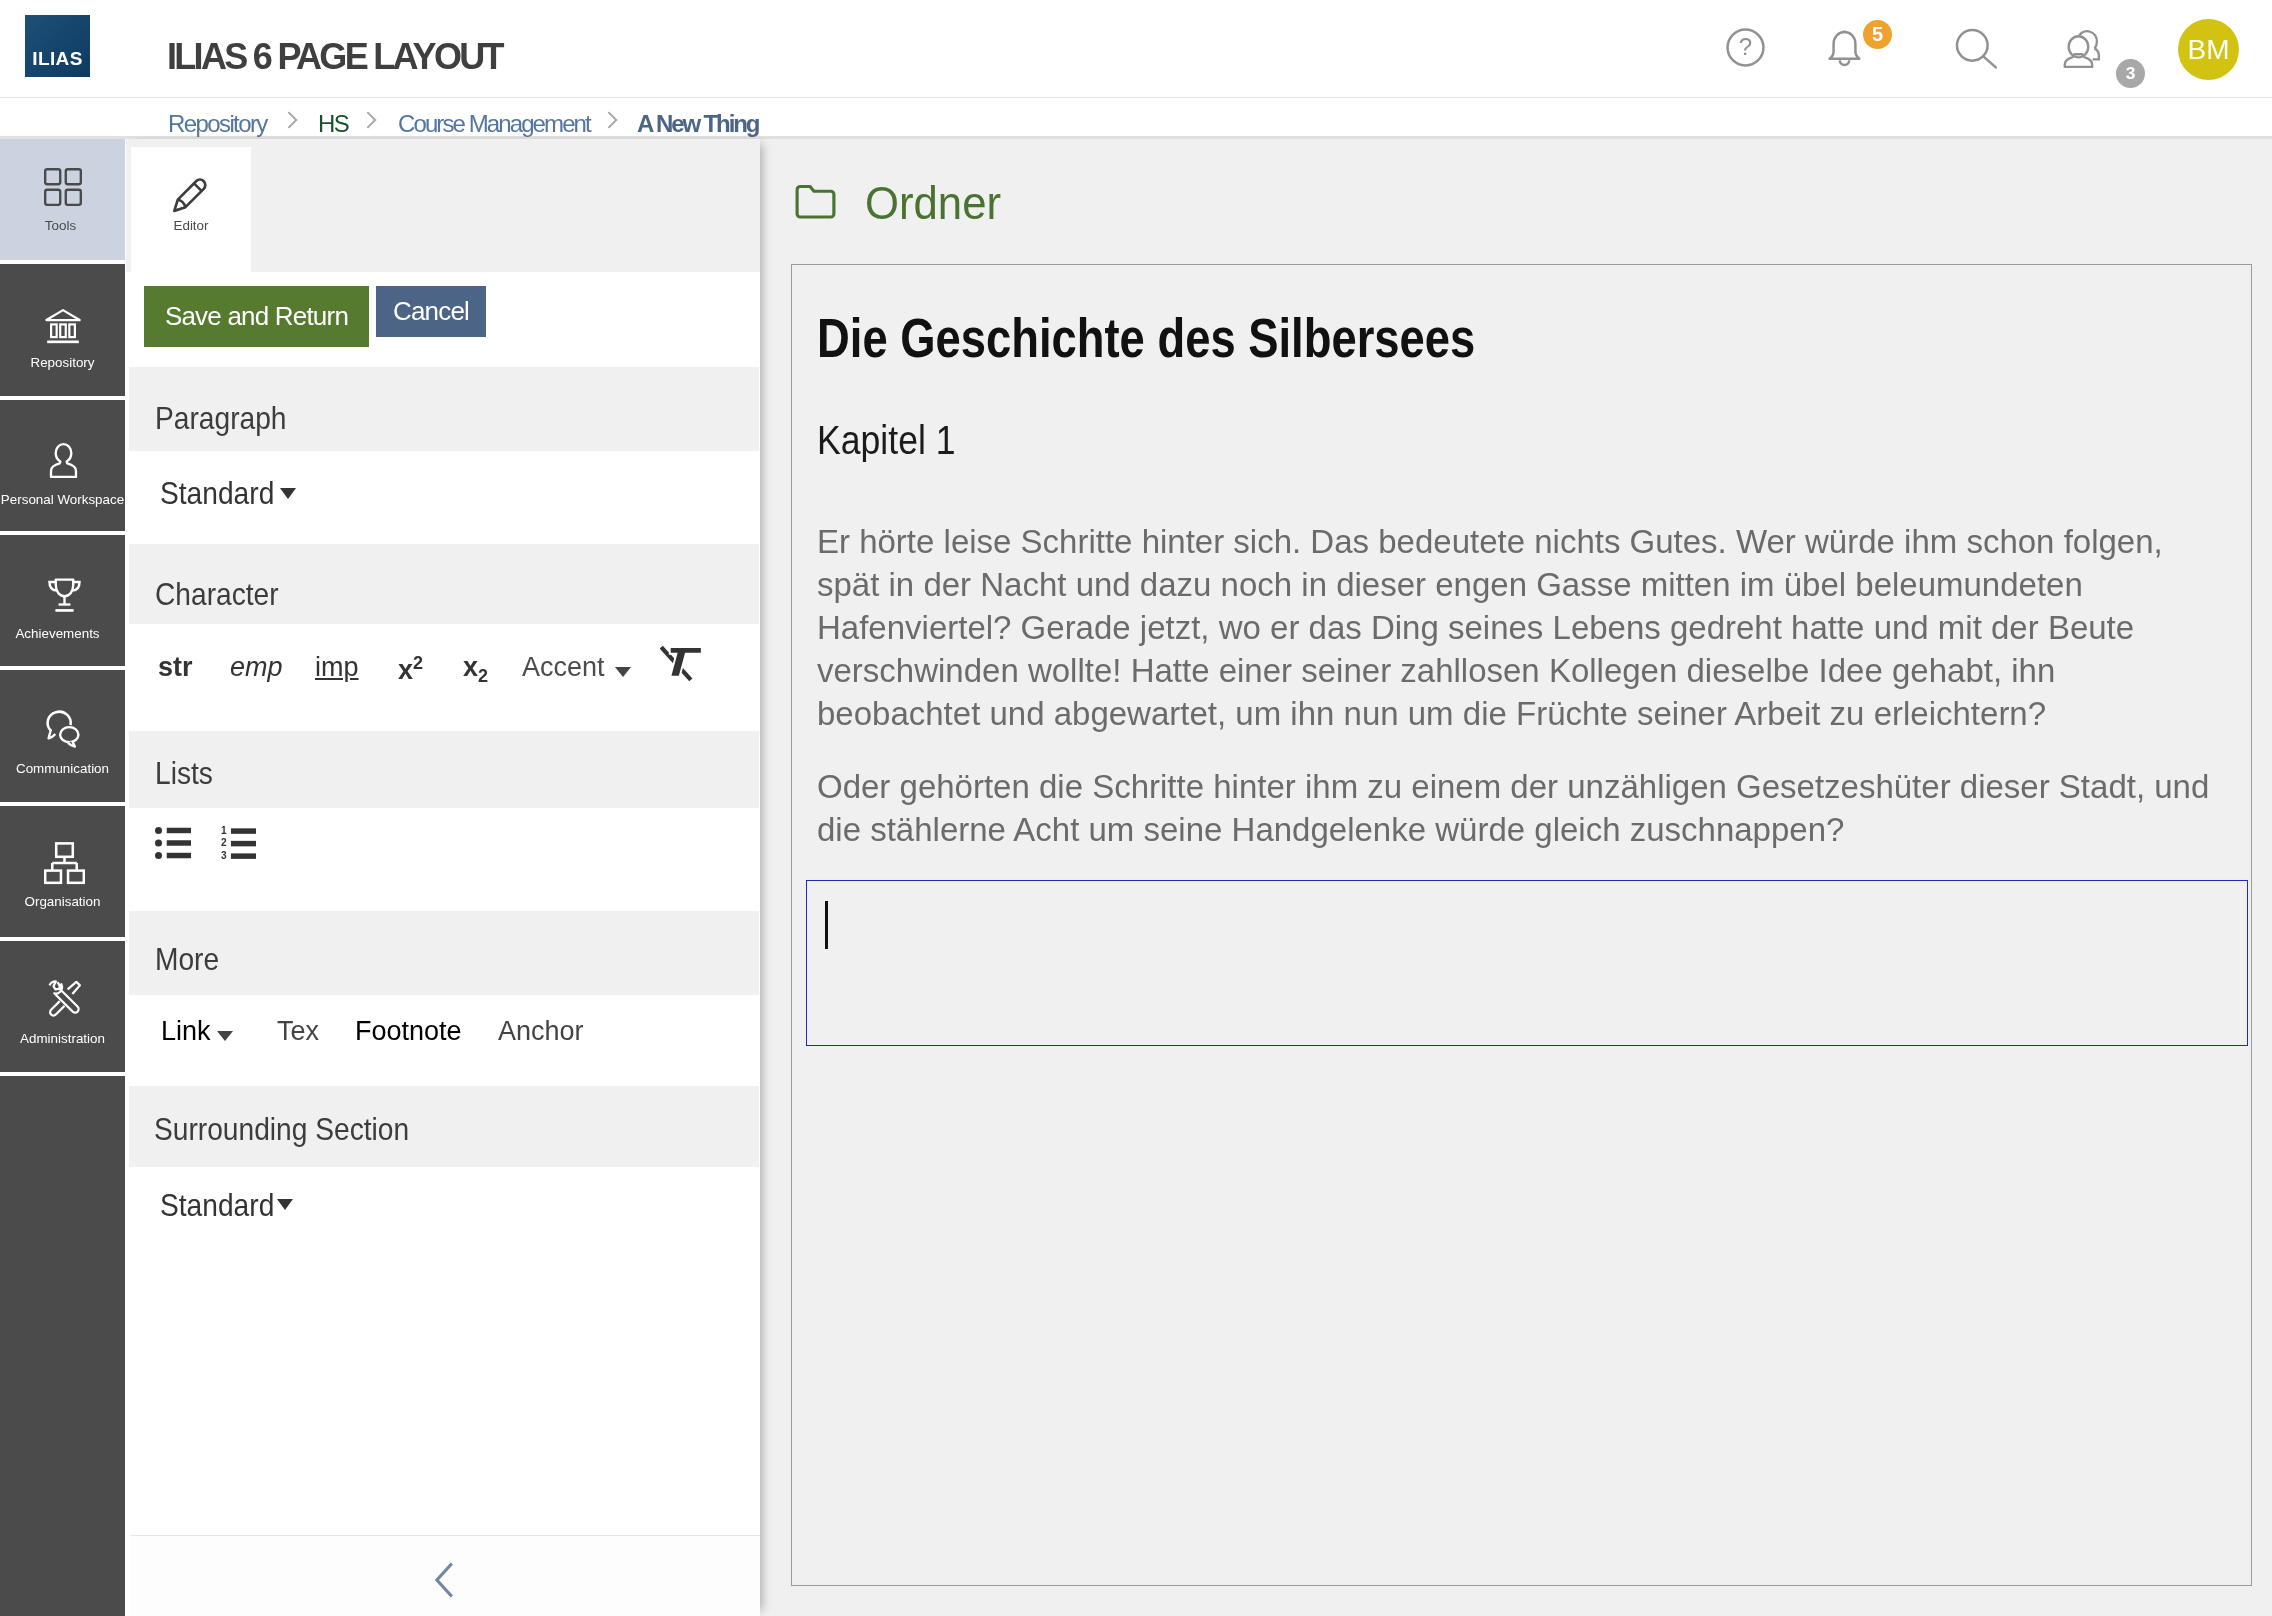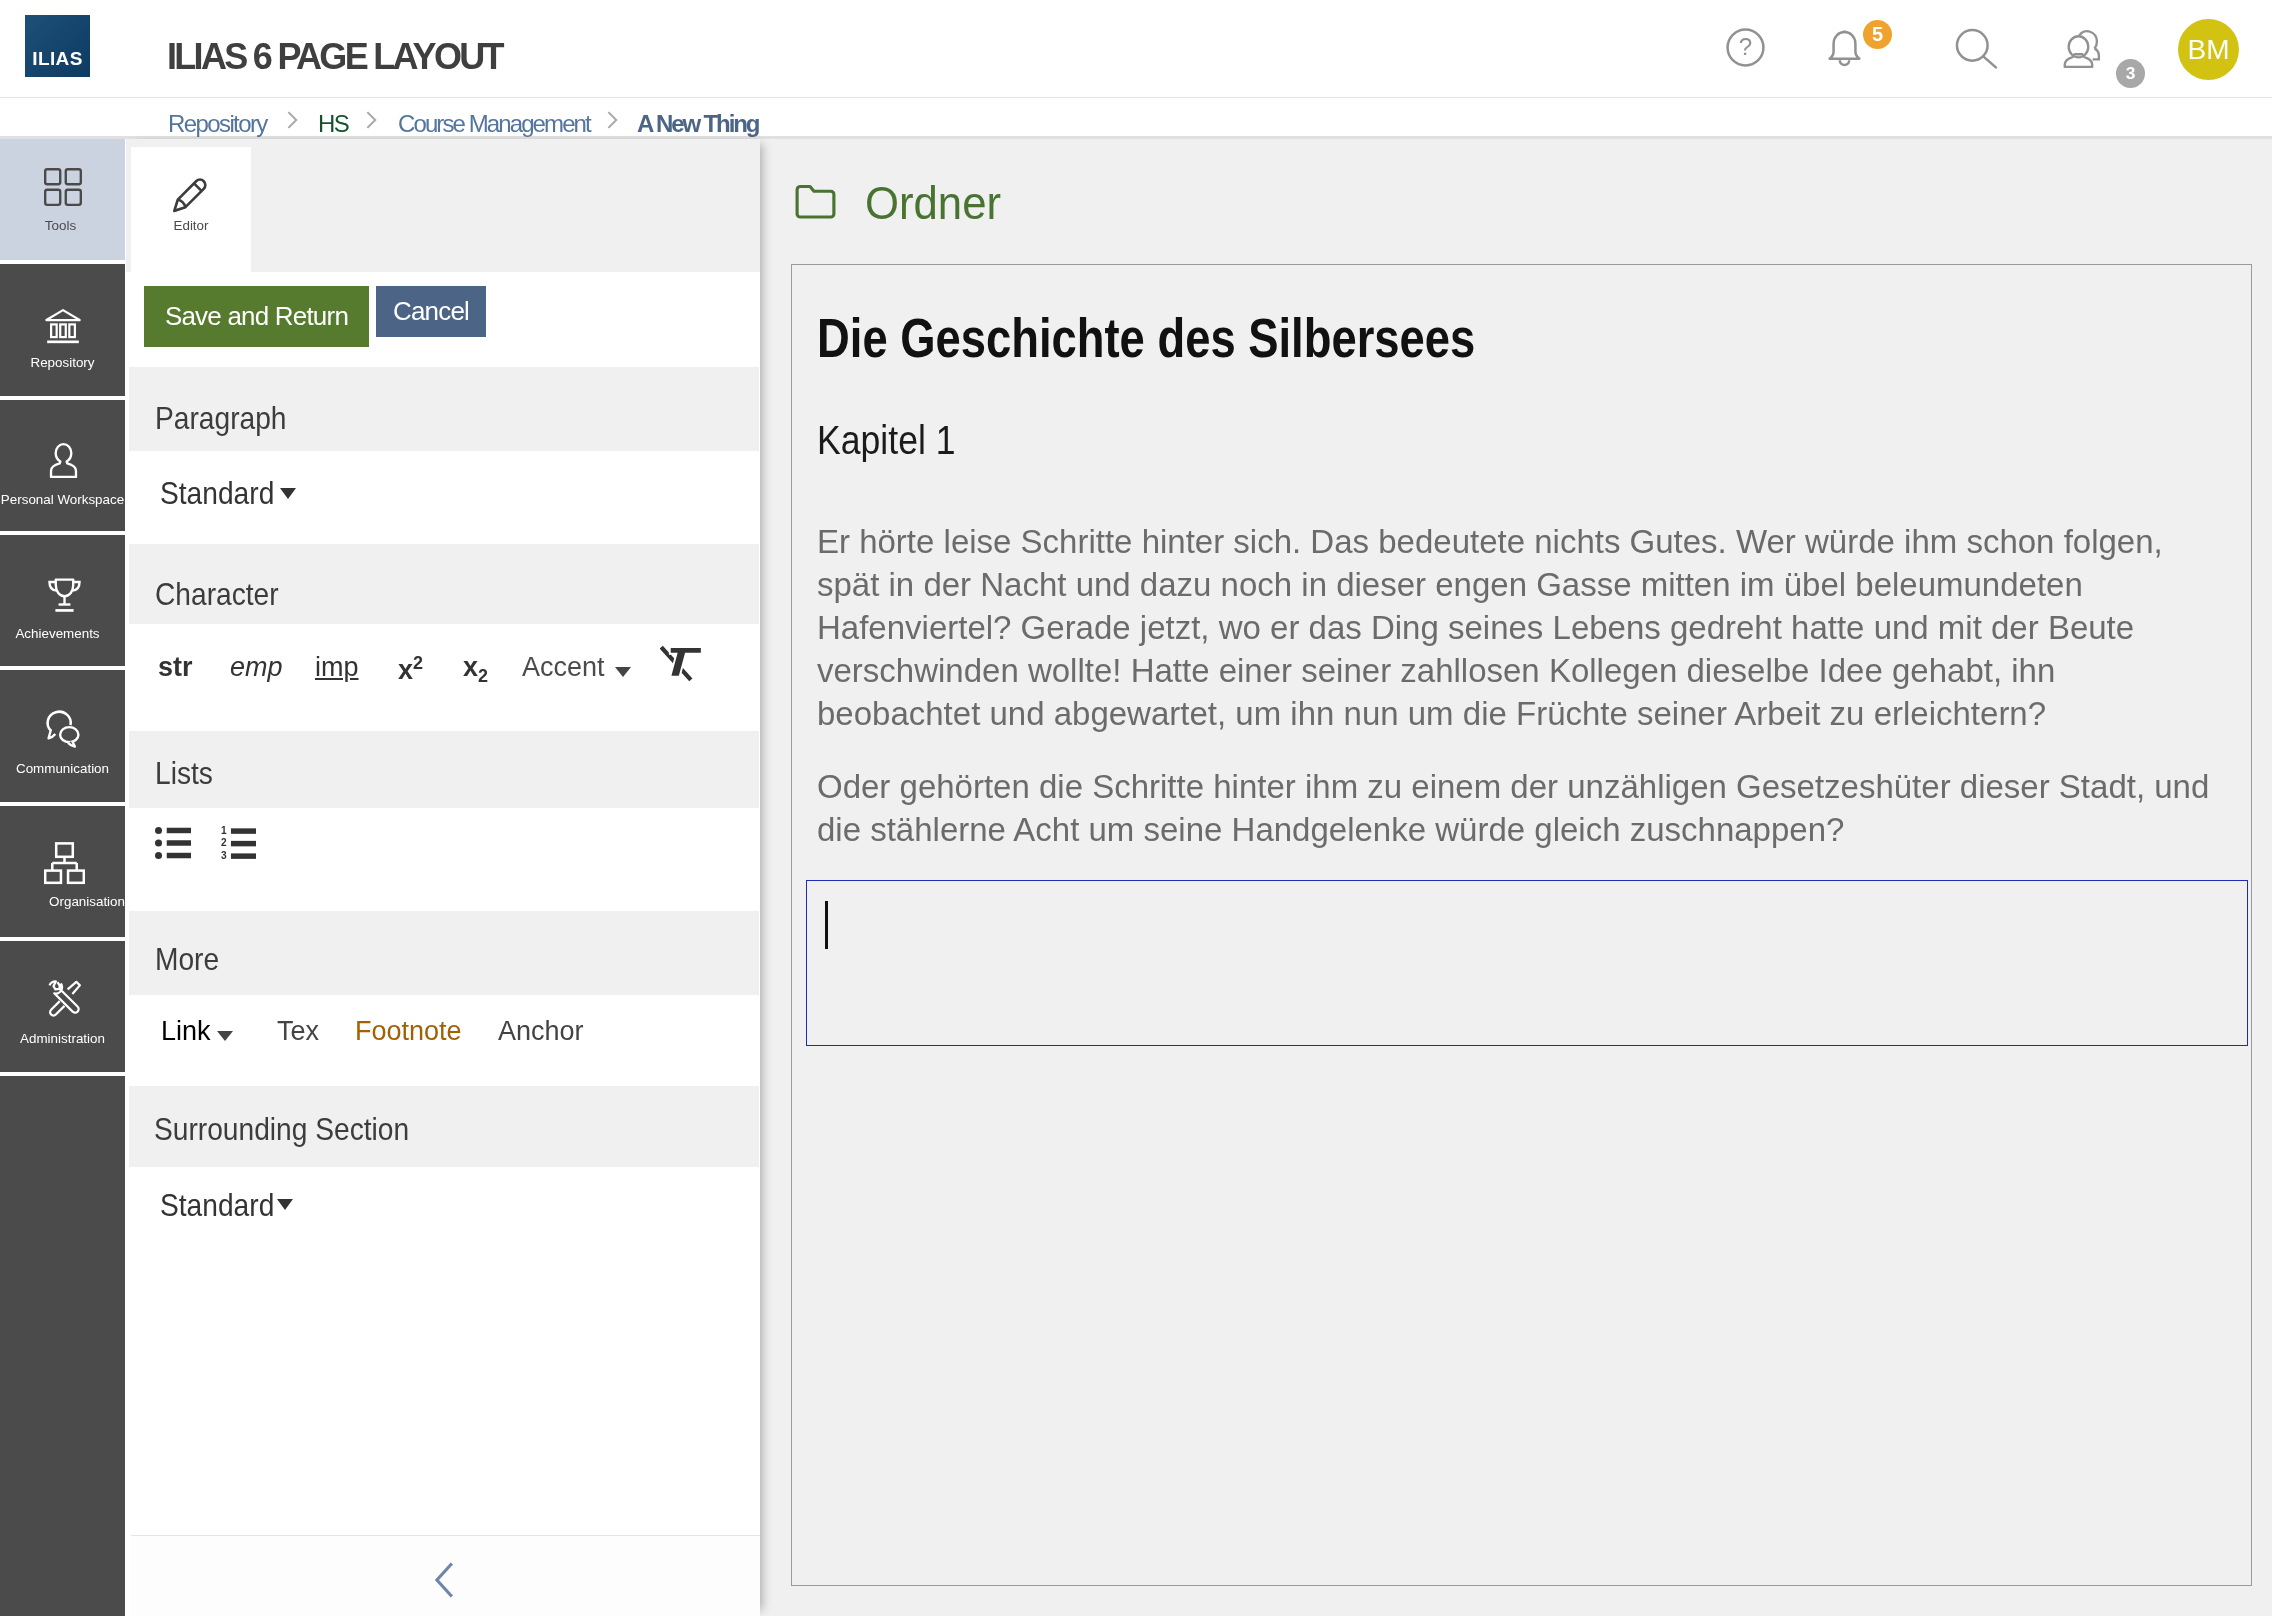--- a/index.html
+++ b/index.html
@@ -103,21 +103,21 @@
 <ellipse cx="33" cy="33.5" rx="11.5" ry="9.5" fill="#4b4b4b" stroke="#fff" stroke-width="3"></ellipse>
 <path d="M36.5 41 L40 48.5 C36.5 47.8 33.5 46 31.5 43.8" fill="#4b4b4b" stroke="#fff" stroke-width="3" stroke-linejoin="round"></path>
 </svg></div>
 <div class="txt" style="left:0;top:762px;width:125px;text-align:center;font-size:13.4px;color:#fff;">Communication</div>
 <div id="sb-org" class="abs" style="left:44px;top:842px;"><svg width="41" height="43" viewBox="0 0 52 54" fill="none">
 <rect x="15.5" y="1.5" width="21" height="17" stroke="#fff" stroke-width="3.2"></rect>
 <path d="M26 18.5 V26.5 M10.5 26.5 H41.5 M10.5 26.5 V36 M41.5 26.5 V36" stroke="#fff" stroke-width="3.2"></path>
 <rect x="1.5" y="36" width="20" height="15.5" stroke="#fff" stroke-width="3.2"></rect>
 <rect x="30.5" y="36" width="20" height="15.5" stroke="#fff" stroke-width="3.2"></rect>
 </svg></div>
-<div class="txt" style="left:0;top:895px;width:125px;text-align:right;font-size:13.4px;color:#fff;">Organisation</div>
+<div class="txt" style="left:0;top:895px;width:125px;text-align:center;font-size:13.4px;color:#fff;">Organisation</div>
 <div id="sb-adm" class="abs" style="left:44px;top:979px;"><svg width="41" height="38" viewBox="0 0 52 48" fill="none">
 <path d="M7 8 a8.5 8.5 0 0 1 8-5 l-3 6 2.5 4 4.5-0.5 3-6 a8.5 8.5 0 0 1-1.5 9.5 c-2 2-5 3-7.5 2 L36 41 a4.5 4.5 0 1 0 6.5-6.2 L19.5 12 c1-3-0.5-6-2.5-8" stroke="#fff" stroke-width="2.8" stroke-linejoin="round"></path>
 <path d="M30 13 L41 3.5 45.5 8 36 19" stroke="#fff" stroke-width="2.8" stroke-linejoin="round"></path>
 <path d="M20 28 L9 39 a4.2 4.2 0 1 0 6 6 L26 34" stroke="#fff" stroke-width="2.8" stroke-linejoin="round"></path>
 </svg></div>
 <div class="txt" style="left:0;top:1032px;width:125px;text-align:center;font-size:13.4px;color:#fff;">Administration</div>
 
 <div class="abs" style="left:126px;top:139px;width:634px;height:1477px;background:#fff;box-shadow:6.3px 0 9.5px -4.7px rgba(0,0,0,0.3);"></div>
 <div class="abs" style="left:126px;top:139px;width:634px;height:133px;background:#f0f0f0;"></div>
 <div class="abs" style="left:131px;top:272px;width:629px;height:1264px;background:#fff;"></div>
@@ -169,21 +169,21 @@
 <rect x="14" y="20" width="32" height="7" fill="#333"></rect>
 <text x="5" y="43" font-size="13" font-weight="bold" fill="#333" text-anchor="middle" font-family="Liberation Sans">3</text>
 <rect x="14" y="36" width="32" height="7" fill="#333"></rect>
 </svg></div>
 
 <div class="abs" style="left:129px;top:911px;width:630px;height:84px;background:#f0f0f0;"></div>
 <div class="txt" style="left:155px;top:943px;font-size:32px;color:#3c3c3c;transform:scaleX(0.88);transform-origin:left;">More</div>
 <div class="txt" style="left:161px;top:1018px;font-size:27px;color:#000000;">Link</div>
 <div class="abs" style="left:217px;top:1031px;width:0;height:0;border-left:8px solid transparent;border-right:8px solid transparent;border-top:10.3px solid #444;"></div>
 <div class="txt" style="left:277px;top:1018px;font-size:27px;color:#444;">Tex</div>
-<div class="txt" style="left:355px;top:1018px;font-size:27px;color:#a16207;">Footnote</div>
+<div class="txt" style="left:355px;top:1018px;font-size:27px;color:#000000;">Footnote</div>
 <div class="txt" style="left:498px;top:1018px;font-size:27px;color:#444;">Anchor</div>
 
 <div class="abs" style="left:129px;top:1086px;width:630px;height:81px;background:#f0f0f0;"></div>
 <div class="txt" style="left:154px;top:1113px;font-size:32px;color:#3c3c3c;transform:scaleX(0.88);transform-origin:left;">Surrounding Section</div>
 <div class="txt" style="left:160px;top:1189px;font-size:32px;color:#333;transform:scaleX(0.88);transform-origin:left;">Standard</div>
 <div class="abs" style="left:277px;top:1199px;width:0;height:0;border-left:8.7px solid transparent;border-right:8.7px solid transparent;border-top:11px solid #333;"></div>
 
 <div class="abs" style="left:131px;top:1535px;width:629px;height:1.6px;background:#e6e6e6;"></div>
 <div class="abs" style="left:131px;top:1536px;width:629px;height:80px;background:#fdfdfd;"></div>
 <div id="icon-collapse" class="abs" style="left:433px;top:1561px;"><svg width="22" height="38" viewBox="0 0 28 48" fill="none">

